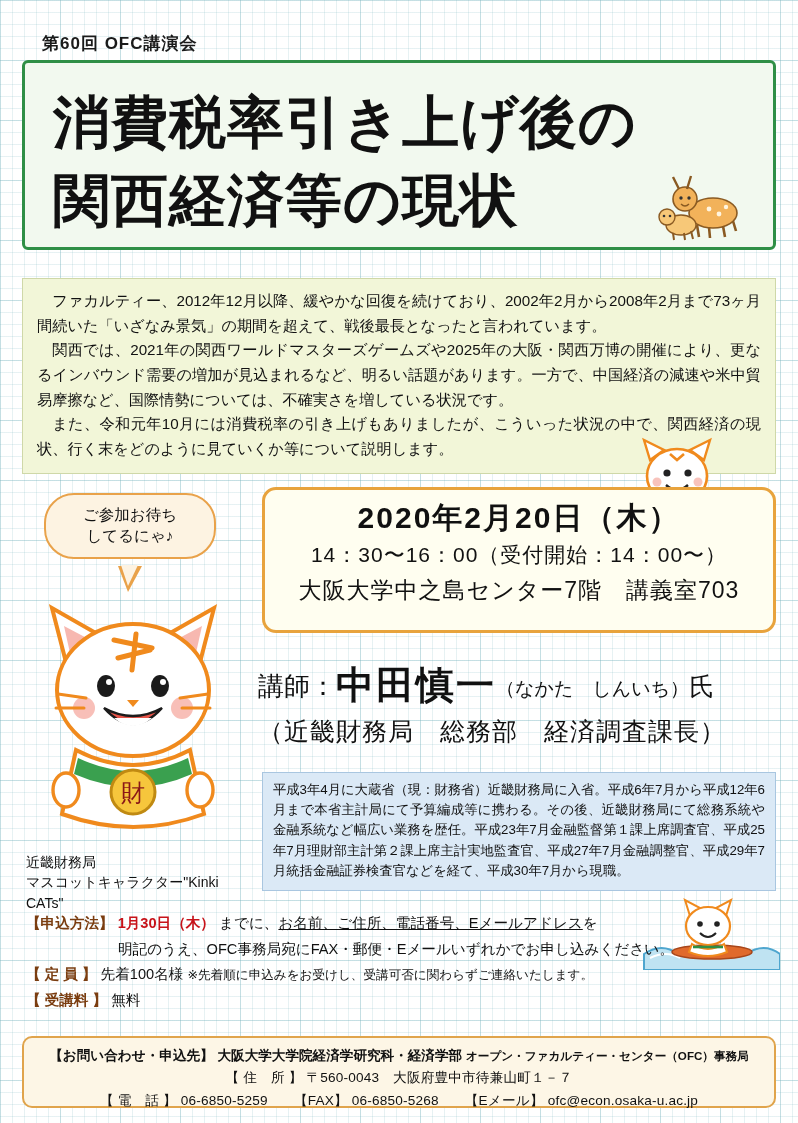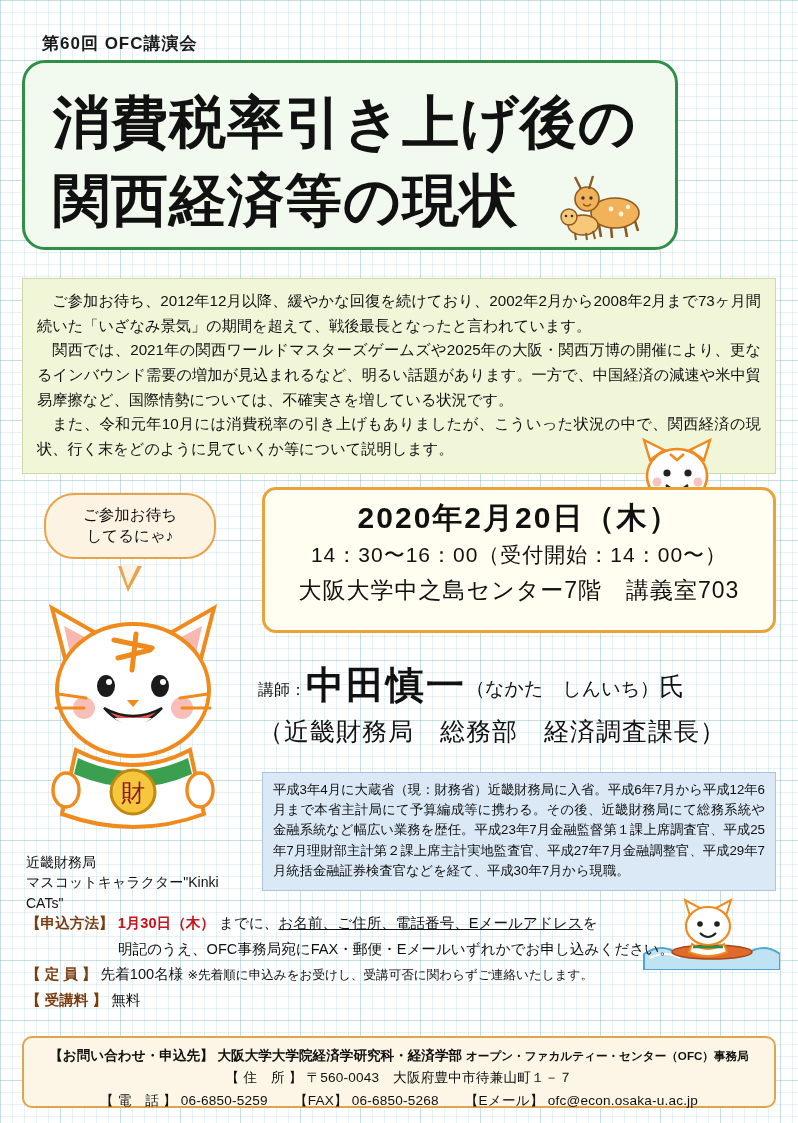--- a/index.html
+++ b/index.html
@@ -20,24 +20,24 @@
       linear-gradient(to right, rgba(120,180,190,.30) 1px, transparent 1px),
       linear-gradient(to bottom, rgba(120,180,190,.30) 1px, transparent 1px);
     background-size:12px 12px,12px 12px,60px 60px,60px 60px;
   }
   .eyebrow{
     position:absolute;left:42px;top:32px;
     font-size:17px;letter-spacing:1px;color:#1a1a1a;font-weight:bold;
   }
   
   .title-panel{
-    position:absolute;left:22px;top:60px;width:656px;height:190px;
+    position:absolute;left:22px;top:60px;width:754px;height:190px;
     background:#f2f9ef;
     border:3px solid #2f8f46;
-    border-radius:23px;
+    border-radius:6px;
     box-sizing:border-box;
   }
   .title-panel .l1,.title-panel .l2{
     position:absolute;left:28px;
     font-size:57px;font-weight:bold;color:#111;
     letter-spacing:1px;white-space:nowrap;
   }
   .title-panel .l1{top:22px;}
   .title-panel .l2{top:100px;}
   
@@ -63,21 +63,21 @@
     padding:8px 10px;
   }
   .datebox .d1{font-size:30px;font-weight:bold;letter-spacing:2px;color:#111;text-align:center;}
   .datebox .d2{font-size:21px;color:#111;text-align:center;margin-top:2px;letter-spacing:1px;}
   .datebox .d3{font-size:23px;color:#111;text-align:center;margin-top:6px;letter-spacing:1px;font-weight:500;}
   
   .speaker-line{
     position:absolute;left:258px;top:660px;width:520px;
     font-size:23px;color:#111;white-space:nowrap;
   }
-  .speaker-line .label{font-size:16px;}
+  .speaker-line .label{font-size:26px;}
   .speaker-line .name{font-size:38px;font-weight:bold;letter-spacing:2px;vertical-align:-3px;}
   .speaker-line .kana{font-size:19px;margin-top:8px;}
   .speaker-line .suffix{font-size:25px;}
   .speaker-affil{
     position:absolute;left:258px;top:715px;width:520px;
     font-size:25px;color:#111;white-space:nowrap;letter-spacing:1px;
   }
   
   .bio{
     position:absolute;left:262px;top:772px;width:514px;
@@ -164,21 +164,21 @@
 
       <ellipse cx="30" cy="66" rx="15" ry="10" fill="#f7c878" stroke="#8a5a22" stroke-width="1.4"></ellipse>
       <circle cx="16" cy="58" r="8" fill="#f7c878" stroke="#8a5a22" stroke-width="1.4"></circle>
       <circle cx="13" cy="57" r="1.3" fill="#333"></circle>
         <circle cx="19" cy="57" r="1.3" fill="#333"></circle>
       <path d="M22 74 l1 7 M33 74 l1 7 M40 72 l2 8" stroke="#8a5a22" stroke-width="2"></path>
     </svg>
   </div>
 
   <div class="lead">
-    <p>ご参加お待ち、2012年12月以降、緩やかな回復を続けており、2002年2月から2008年2月まで73ヶ月間続いた「いざなみ景気」の期間を超えて、戦後最長となったと言われています。</p>
+    <p>ファカルティー、2012年12月以降、緩やかな回復を続けており、2002年2月から2008年2月まで73ヶ月間続いた「いざなみ景気」の期間を超えて、戦後最長となったと言われています。</p>
     <p>関西では、2021年の関西ワールドマスターズゲームズや2025年の大阪・関西万博の開催により、更なるインバウンド需要の増加が見込まれるなど、明るい話題があります。一方で、中国経済の減速や米中貿易摩擦など、国際情勢については、不確実さを増している状況です。</p>
     <p>また、令和元年10月には消費税率の引き上げもありましたが、こういった状況の中で、関西経済の現状、行く末をどのように見ていくか等について説明します。</p>
   </div>
 
   <svg class="cat-small" viewBox="0 0 96 92">
     <path d="M20 28 L14 8 L34 18 Z" fill="#fff" stroke="#f08a1d" stroke-width="2.4"></path>
     <path d="M74 28 L80 8 L60 18 Z" fill="#fff" stroke="#f08a1d" stroke-width="2.4"></path>
     <ellipse cx="47" cy="44" rx="30" ry="27" fill="#fff" stroke="#f08a1d" stroke-width="2.6"></ellipse>
     <path d="M40 22 l7 6 l7 -6" stroke="#f08a1d" stroke-width="2.6" fill="none"></path>
     <circle cx="37" cy="41" r="3.6" fill="#222"></circle>

